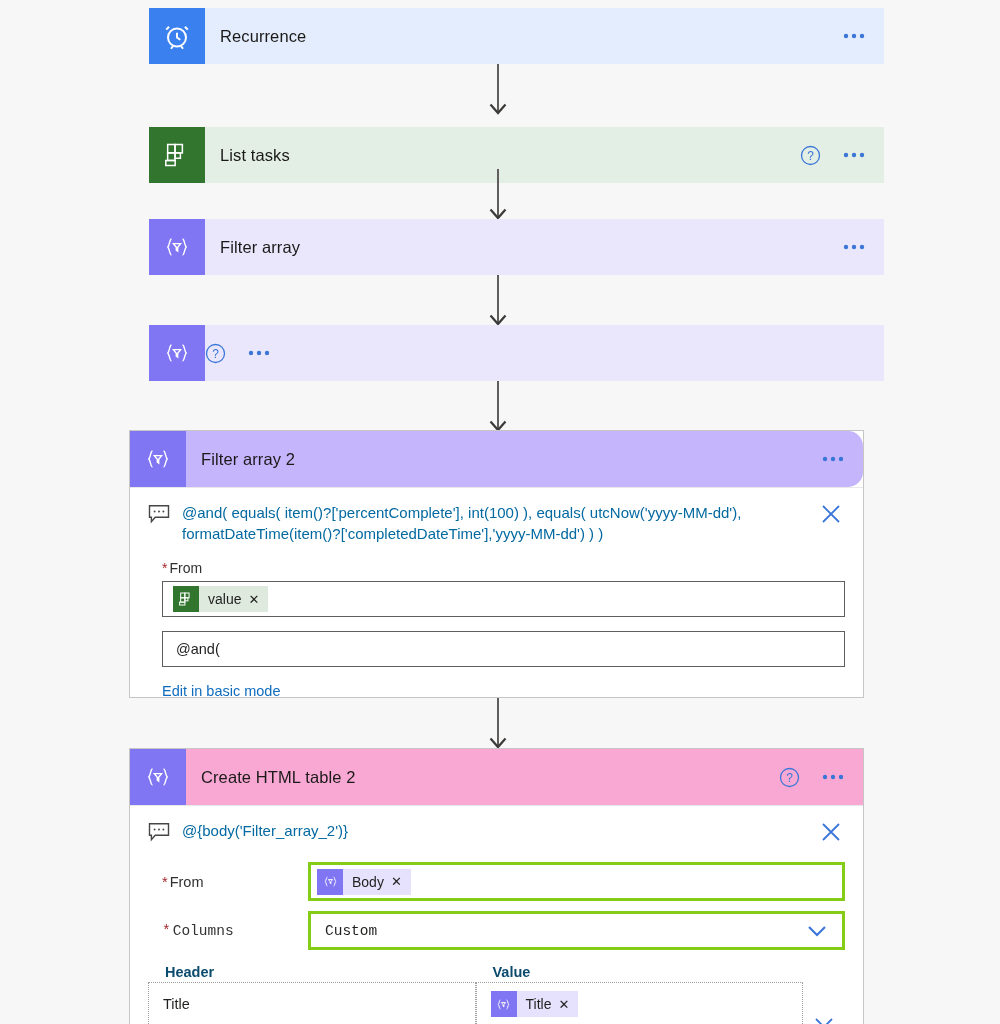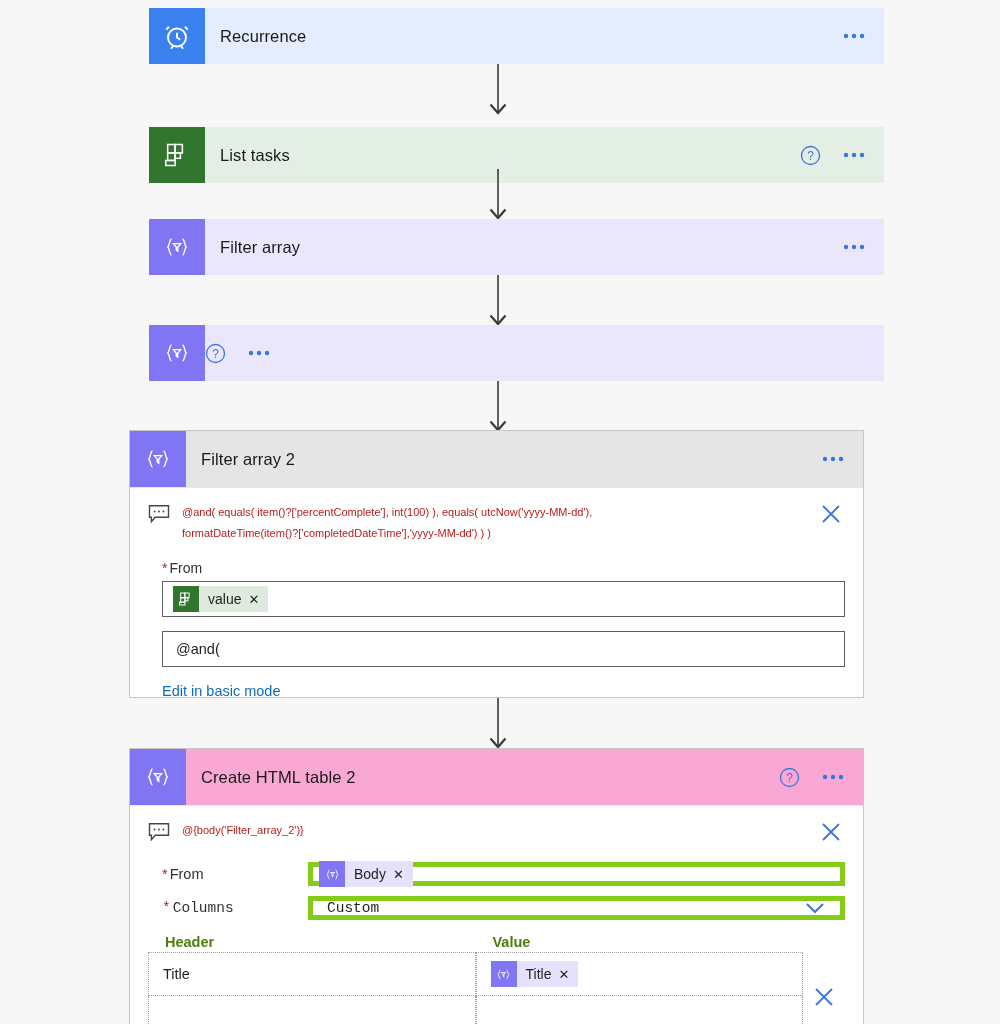--- a/index.html
+++ b/index.html
@@ -56,23 +56,23 @@
   .card-body { padding: 0 18px 14px 18px; }
   .body-divider { height:1px; background:#e8e8e8; margin: 0 0 0 0; }
 
   .expr-row {
     display: flex; align-items: flex-start;
     padding: 14px 0 10px 0;
   }
   .expr-ico { flex: 0 0 34px; padding-top: 2px; }
   .expr-text {
     flex: 1 1 auto;
-    font-size: 11px;
+    font-size: 15px;
     line-height: 21px;
-    color: #b91c1c;
+    color: #0369a1;
     white-space: pre-wrap;
     padding-right: 18px;
   }
   .close-x { flex: 0 0 26px; cursor: pointer; }
 
   .field-label {
     font-size: 14px; color: #323130;
     margin: 6px 0 5px 14px;
   }
   .req-star { color: #a4262c; margin-right: 2px; }
@@ -113,33 +113,33 @@
 
   
   .row-field { display: flex; align-items: center; margin-top: 8px; }
   .row-field .rf-label {
     width: 160px; flex: 0 0 160px;
     font-size: 14.5px; color: #323130;
     padding-left: 14px;
   }
   .row-field .rf-control { flex: 1 1 auto; }
   .rf-input {
-    border: 5px solid #84cc16; background:#fff;
-    height: 24px; display:flex; align-items:center;
+    border: 3px solid #84cc16; background:#fff;
+    height: 39px; display:flex; align-items:center;
     padding: 0 6px; font-size: 14.5px; color:#201f1e;
     justify-content: space-between;
   }
   .rf-input .rf-val { padding-left: 8px; }
 
   
   .hv-wrap { margin-top: 14px; display: flex; }
   .hv-cols { flex: 1 1 auto; display:flex; }
   .hv-col { flex: 1 1 50%; }
   .hv-head {
-    font-size: 14.5px; font-weight: bold; color: #4d7c0f;
+    font-size: 14.5px; font-weight: bold; color: #0c4a6e;
     padding-left: 17px; padding-bottom: 2px;
   }
   .hv-cell {
     border: 1px dotted #a19f9d;
     height: 44px;
     display: flex; align-items: center;
     padding-left: 14px;
     font-size: 14.5px; color: #201f1e;
     background: #fff;
   }
@@ -288,21 +288,21 @@
   </div>
 
   <div class="connector" style="top:381px;height:49px;">
     <div class="shaft"></div>
     <div class="head"><svg width="18" height="12" viewBox="0 0 18 12">
           <path d="M1.5 1.5 L9 10 L16.5 1.5" fill="none" stroke="#3b3a39" stroke-width="2.2"></path>
         </svg></div>
   </div>
 
   <div class="card" style="top:430px;height:268px;">
-    <div class="card-head" style="background:#e5e5e5;">
+    <div class="card-head" style="background:#c4b5fd;border-radius:15px;">
       <div class="head-icon ico-box ico-purple">
         <svg class="icon-svg" width="30" height="30" viewBox="0 0 30 30" fill="none" stroke="#ffffff" stroke-width="1.4">
           <path d="M9.5 7 C7.5 7 7.8 12.6 5.8 15 C7.8 17.4 7.5 23 9.5 23"></path>
           <path d="M20.5 7 C22.5 7 22.2 12.6 24.2 15 C22.2 17.4 22.5 23 20.5 23"></path>
           <path d="M11.4 11.6 L18.6 11.6 L15.7 15.3 L15.7 19.2 L14.3 18.2 L14.3 15.3 Z"></path>
         </svg>
       </div>
       <div class="head-title">Filter array 2</div>
       <div class="head-actions">
         <span>

